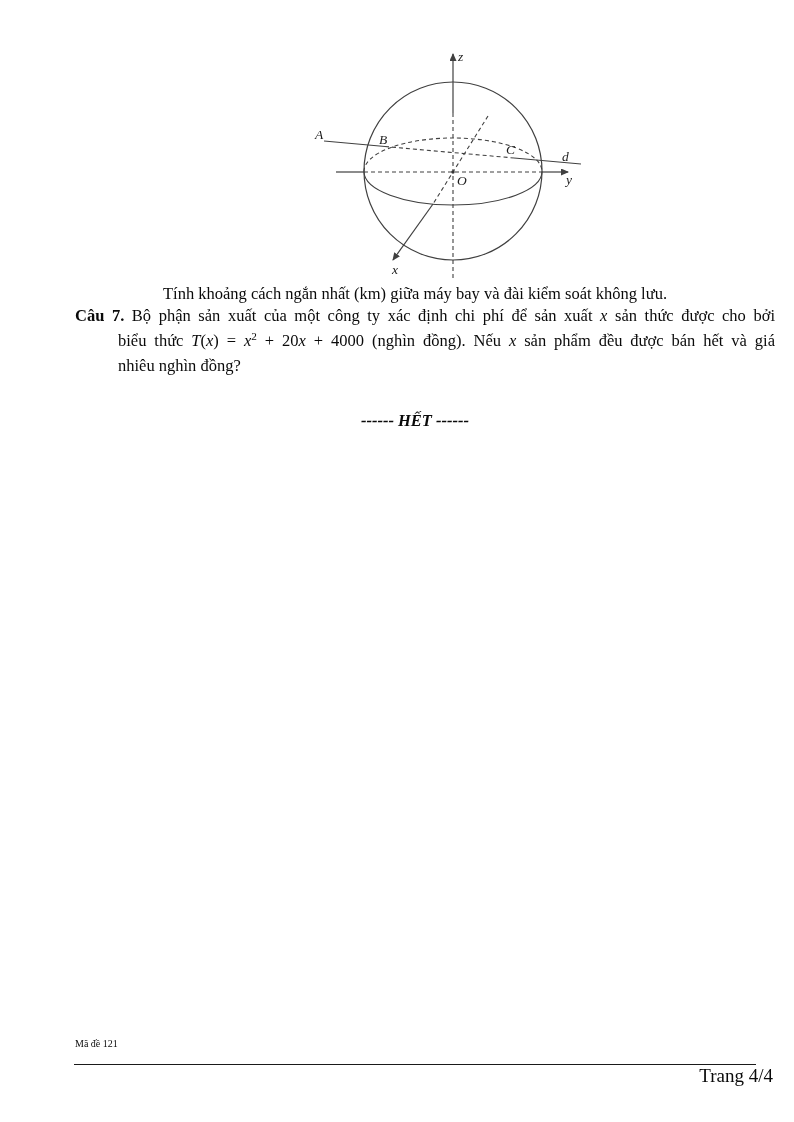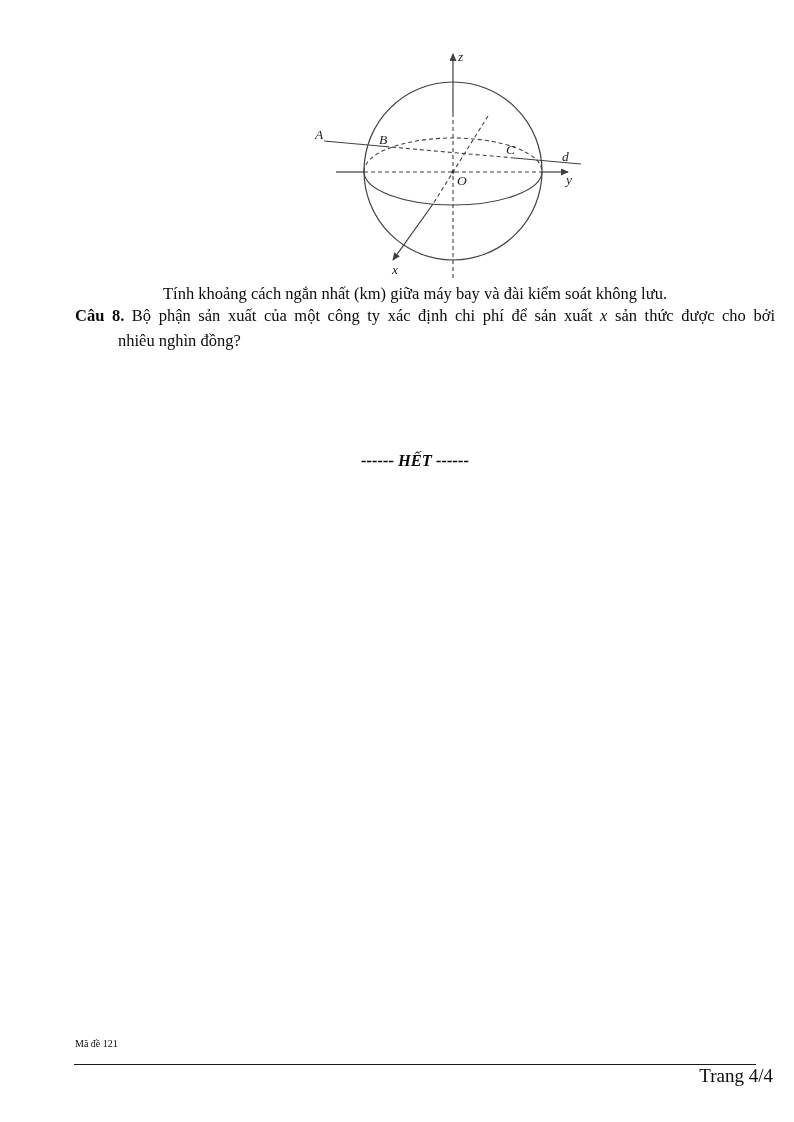--- a/index.html
+++ b/index.html
@@ -32,21 +32,21 @@
     text-align-last:justify;
   }
   .qline.indent{padding-left:43px;}
   .qline.last{text-align-last:left;text-align:right;}
   .b{font-weight:bold;}
   .i{font-style:italic;}
   sup{font-size:.68em;line-height:0;}
   .end-marker{
     position:absolute;left:65px;top:408px;width:700px;
     text-align:center;font-weight:bold;font-style:italic;
-    font-size:16.5px;line-height:25px;margin-top:40px;
+    font-size:16.5px;line-height:25px;
   }
   .footer-rule{
     position:absolute;left:74px;top:1064px;width:682px;
     border-top:1.4px solid #1a1a1a;height:0;
   }
   .footer-left{
     position:absolute;left:75px;top:1034px;
     font-size:10px;line-height:20px;
   }
   .footer-right{
@@ -93,21 +93,22 @@
     <text class="fig-label" x="457" y="185">O</text>
     <text class="fig-label" x="315" y="139">A</text>
     <text class="fig-label" x="379" y="144">B</text>
     <text class="fig-label" x="506" y="154">C</text>
     <text class="fig-label" x="562" y="161">d</text>
   </svg>
 
   <div class="caption">Tính khoảng cách ngắn nhất (km) giữa máy bay và đài kiểm soát không lưu.</div>
 
   <div class="question">
-    <div class="qline"><span class="b">Câu 8.</span><span> Bộ phận sản xuất của một công ty xác định chi phí để sản xuất </span><span class="i">x</span><span> sản thức được cho bởi</span></div>
+    <div class="qline"><span class="b">Câu 7.</span><span> Bộ phận sản xuất của một công ty xác định chi phí để sản xuất </span><span class="i">x</span><span> sản thức được cho bởi</span></div>
+    <div class="qline indent"><span>biểu thức </span><span class="i">T</span><span>(</span><span class="i">x</span><span>) = </span><span class="i">x</span><sup>2</sup><span> + 20</span><span class="i">x</span><span> + 4000 (nghìn đồng). Nếu </span><span class="i">x</span><span> sản phẩm đều được bán hết và giá</span></div>
     <div class="qline indent last"><span>nhiêu nghìn đồng?</span></div>
   </div>
 
   <div class="end-marker">------ HẾT ------</div>
 
   <div class="footer-rule"></div>
   <div class="footer-left">Mã đề 121</div>
   <div class="footer-right">Trang 4/4</div>
 
 </div>

